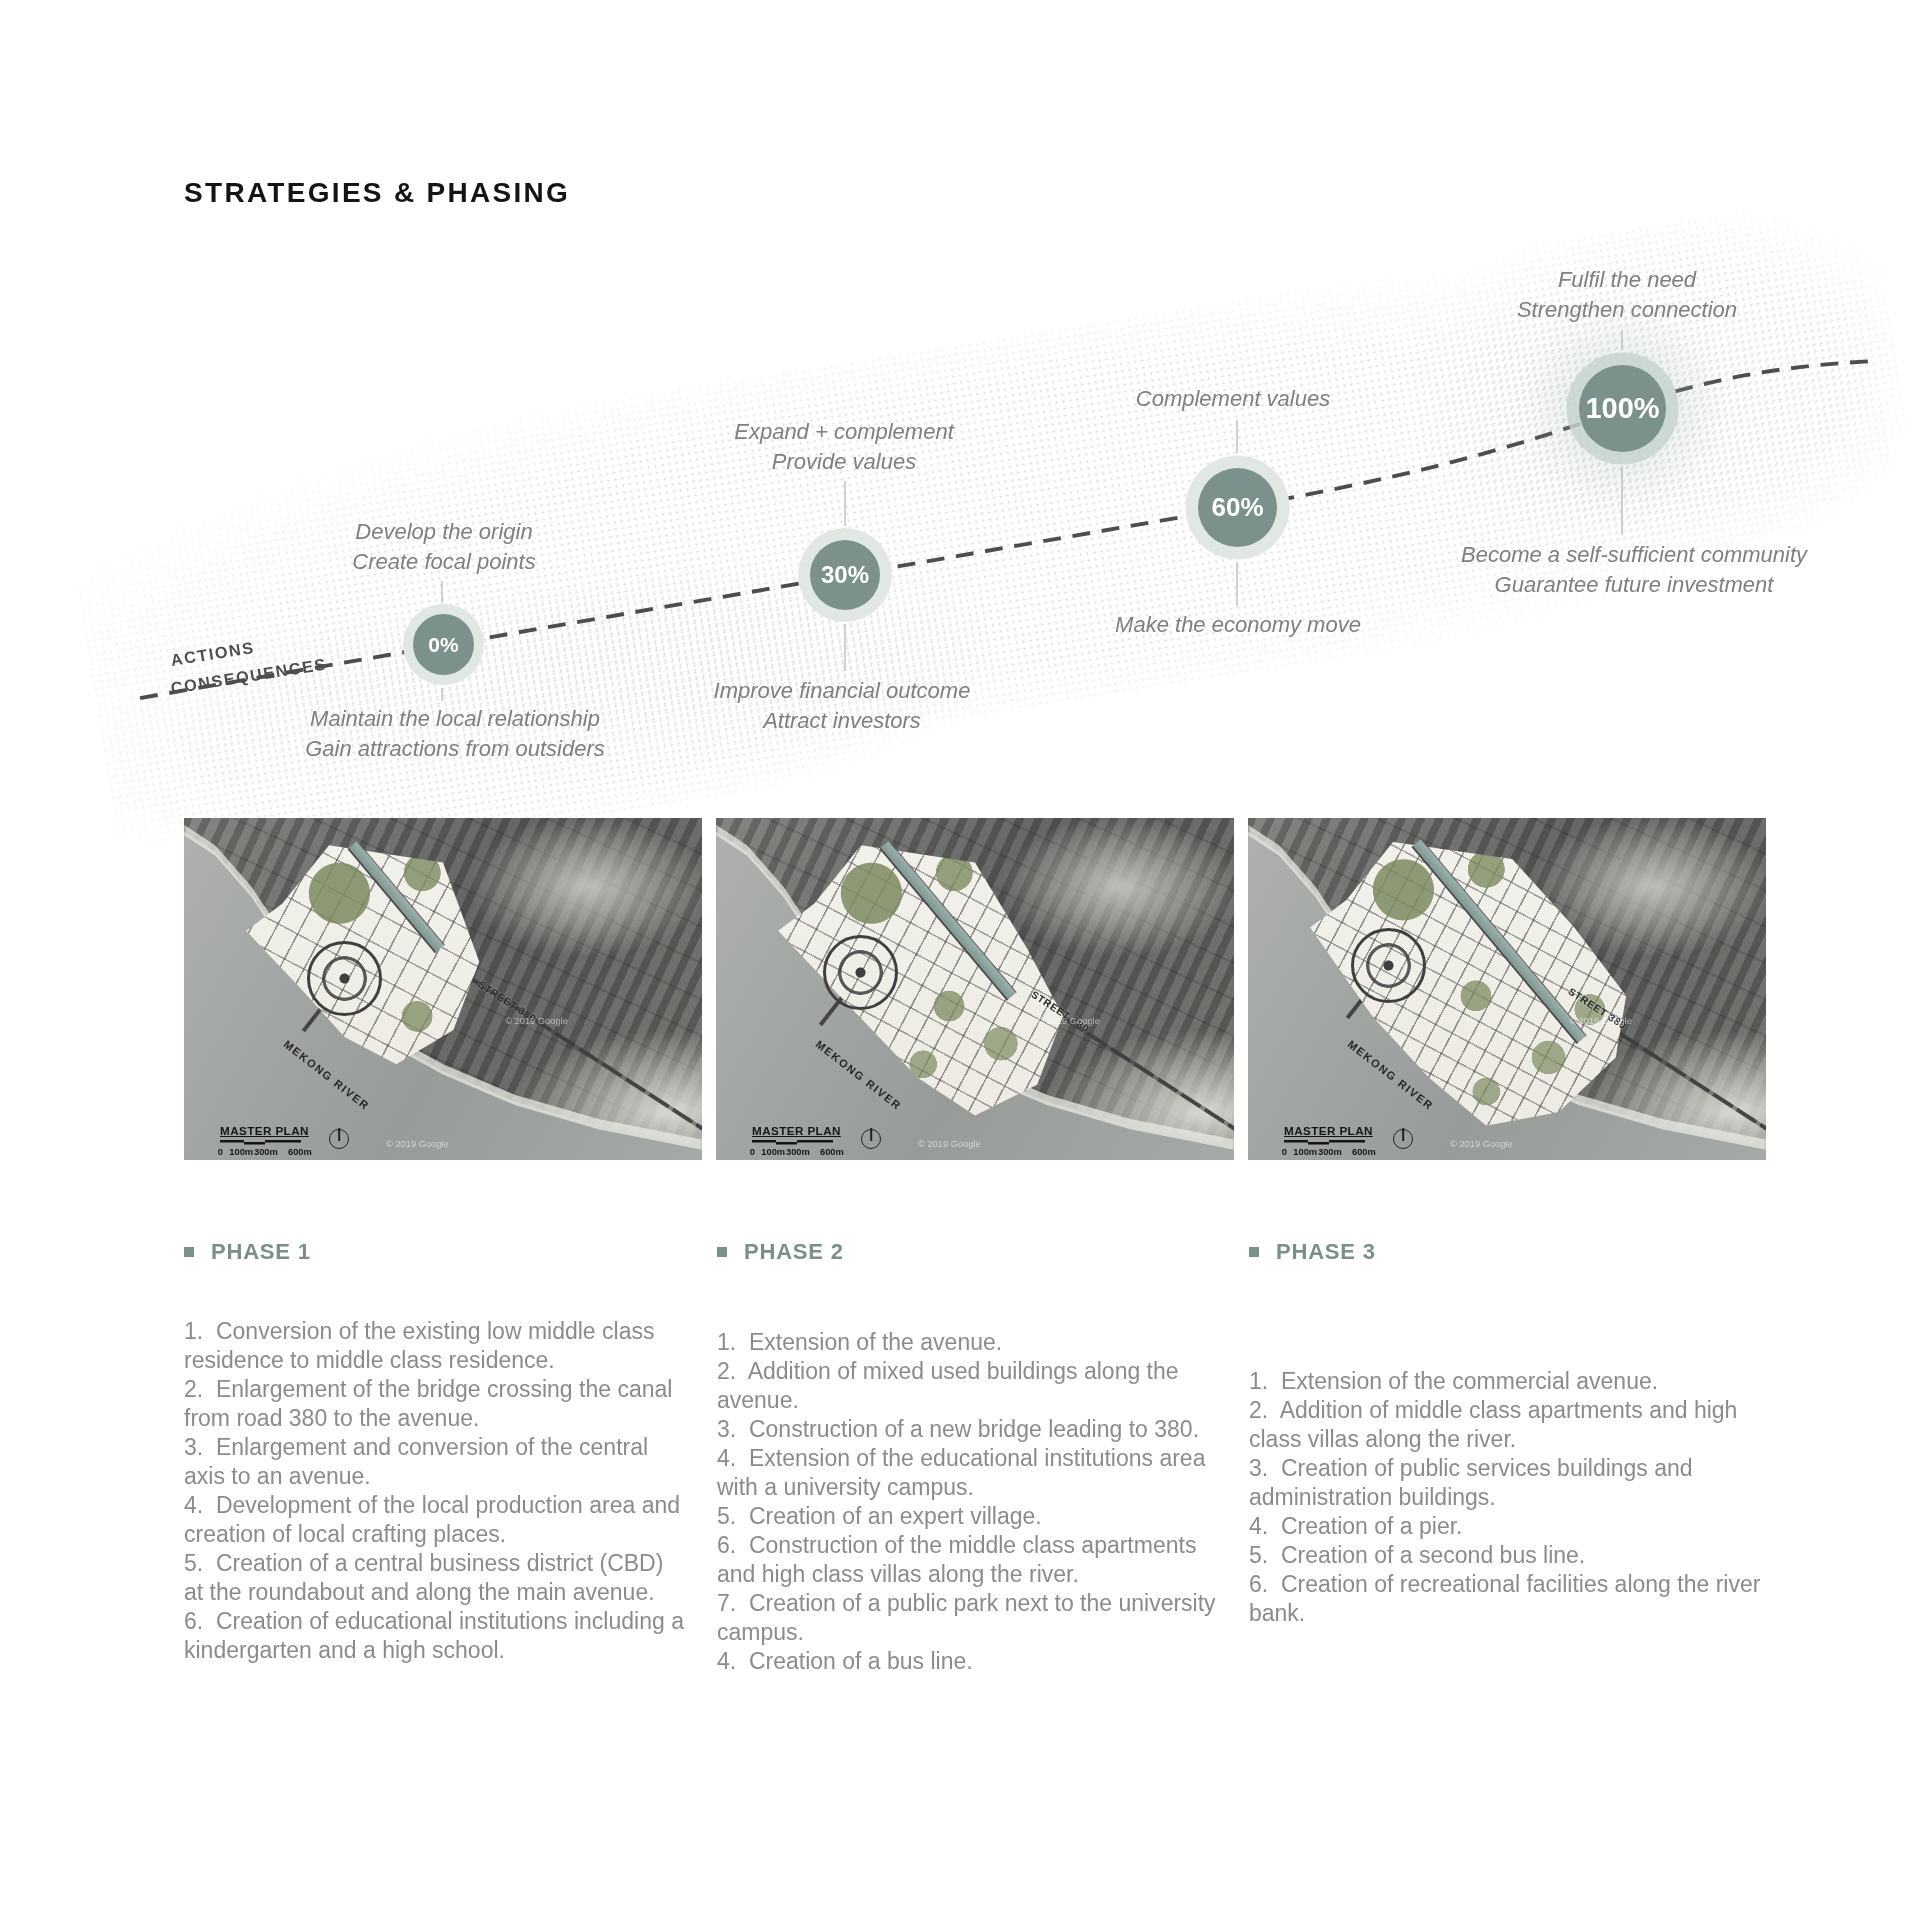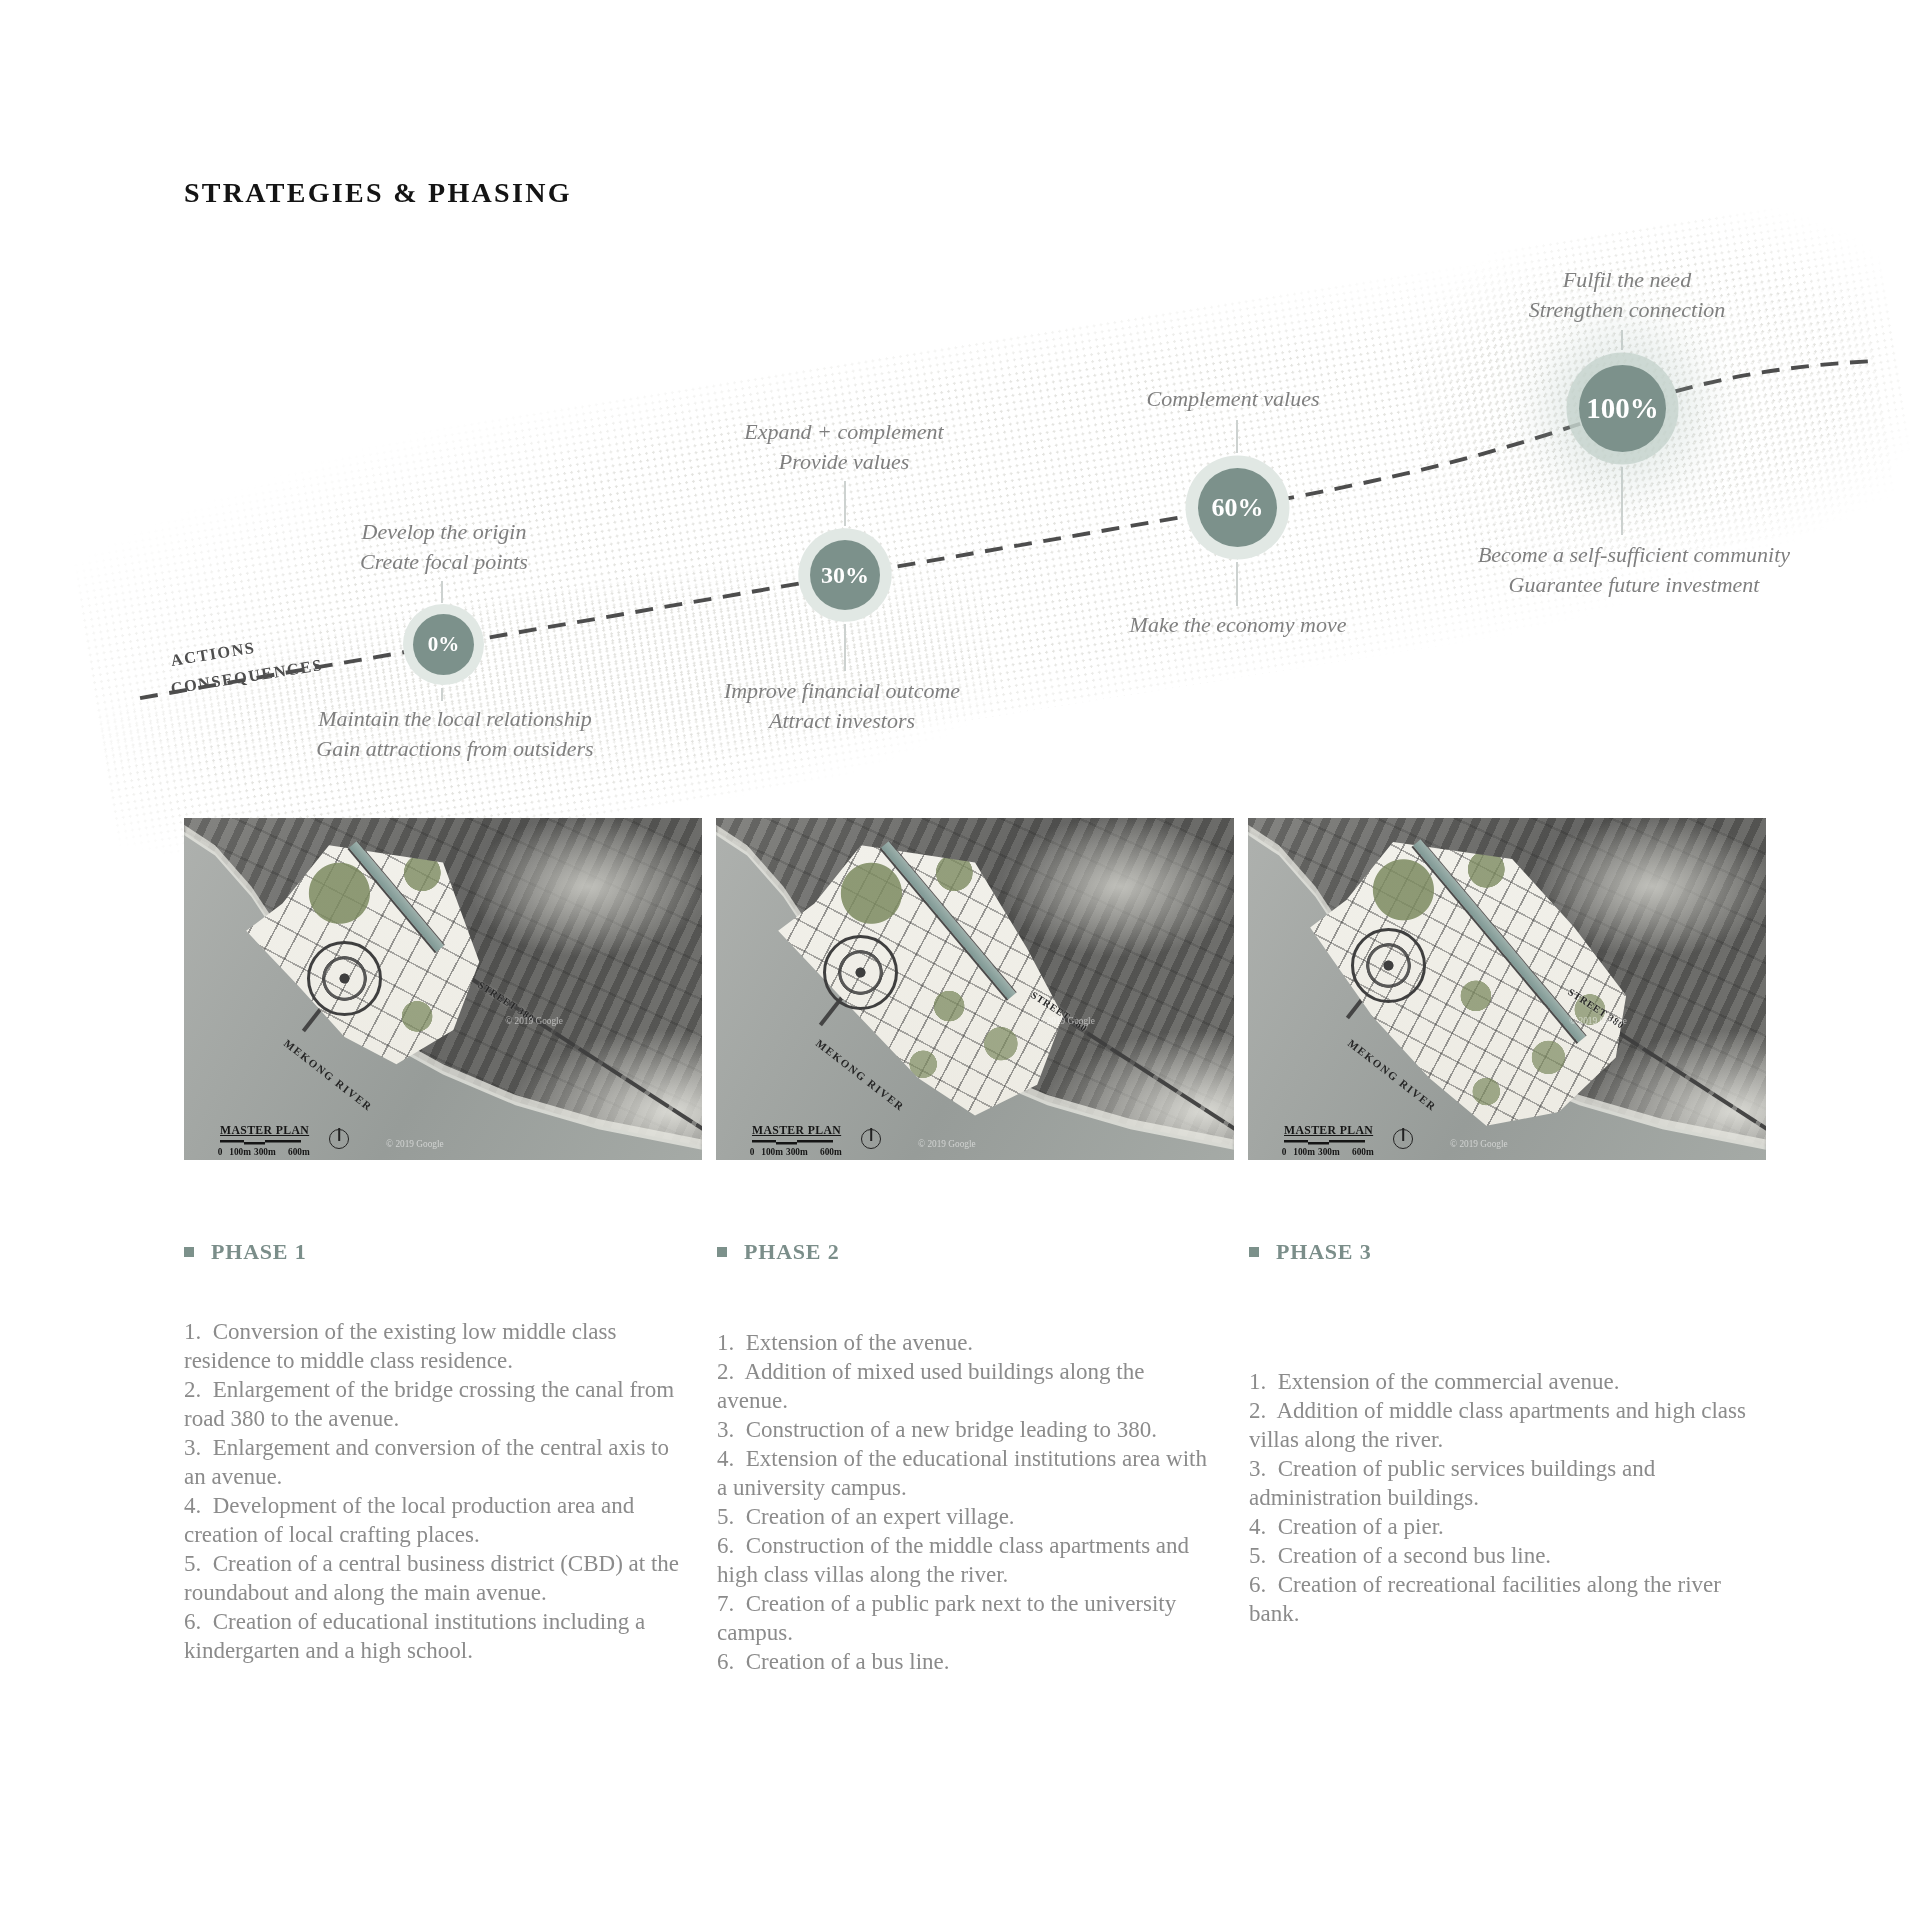--- a/index.html
+++ b/index.html
@@ -2,21 +2,21 @@
 <html style="font-size:12.5px"><head>
 <meta charset="utf-8">
 <style>
   :root{
     --accent:#7c918b; --halo:#e1e8e4; --txt:#8b8b8b; --ital:#7f7f7f;
     --dash:#4d4d4d; --ink:#141414;
   }
   *{box-sizing:border-box;}
   html,body{margin:0;padding:0;}
   body{width:1930px;height:1930px;background:#fff;font-family:"Liberation Sans",sans-serif;position:relative;overflow:hidden;}
-  #page{position:absolute;inset:0;font-family:Liberation Serif, serif;}
+  #page{position:absolute;inset:0;}
 
   
   .title{position:absolute;left:184px;top:177px;font-size:28px;font-weight:bold;letter-spacing:2.3px;color:var(--ink);}
 
   
   .dots{position:absolute;background-image:radial-gradient(circle,#e3e3df 1px,transparent 1.2px);background-size:7px 7px;
         -webkit-mask-image:radial-gradient(ellipse at center,#000 52%,transparent 82%);
         mask-image:radial-gradient(ellipse at center,#000 52%,transparent 82%);}
   .dash-svg{position:absolute;left:0;top:0;pointer-events:none;}
   .bubble{position:absolute;border-radius:50%;background:var(--accent);color:#fff;font-weight:bold;
@@ -248,21 +248,21 @@
       <h2>PHASE 2</h2>
     </div>
     <div class="phase-list" style="margin-top:61px;">
       <p>1.  Extension of the avenue.</p>
       <p>2.  Addition of mixed used buildings along the avenue.</p>
       <p>3.  Construction of a new bridge leading to 380.</p>
       <p>4.  Extension of the educational institutions area with a university campus.</p>
       <p>5.  Creation of an expert village.</p>
       <p>6.  Construction of the middle class apartments and high class villas along the river.</p>
       <p>7.  Creation of a public park next to the university campus.</p>
-      <p>6.  Creation of a bus line.</p>
+      <p>4.  Creation of a bus line.</p>
     </div>
   </div>
 
   <div class="phase-col" style="left:1249px;width:514px;">
     <div class="phase-header">
       <span class="bullet"></span>
       <h2>PHASE 3</h2>
     </div>
     <div class="phase-list" style="margin-top:100px;">
       <p>1.  Extension of the commercial avenue.</p>

